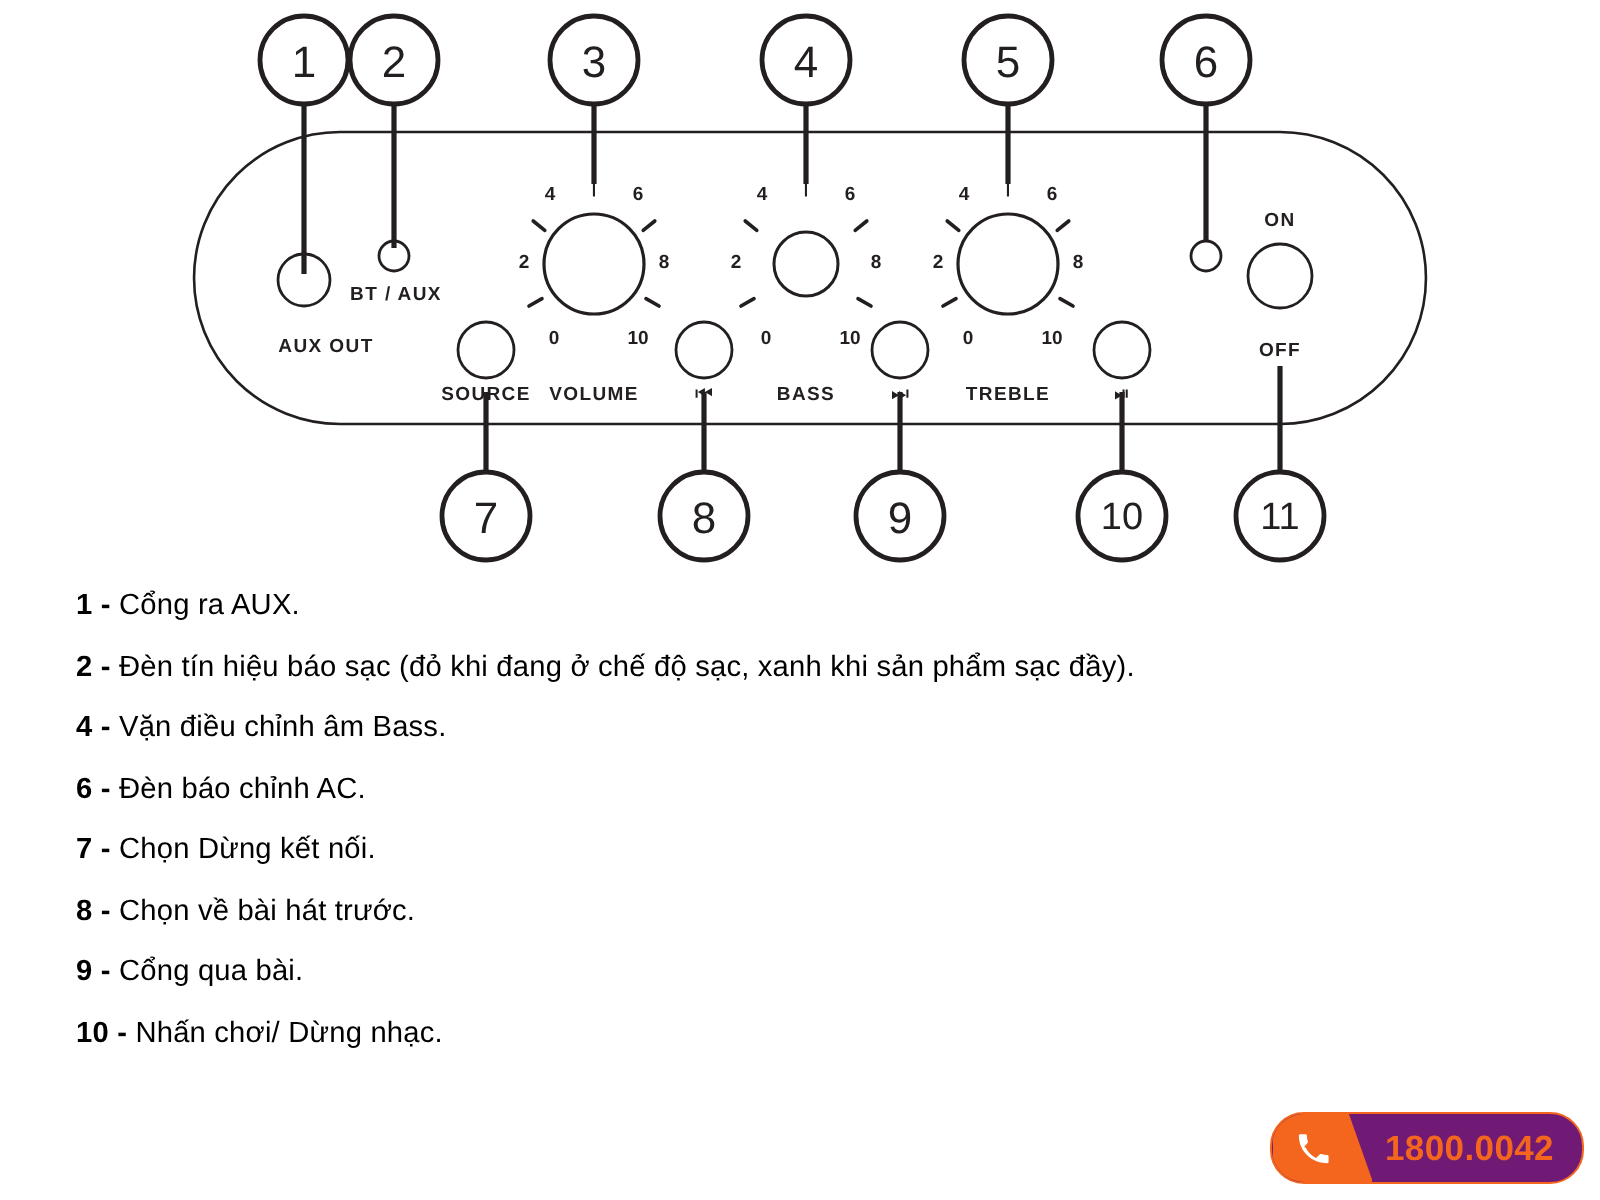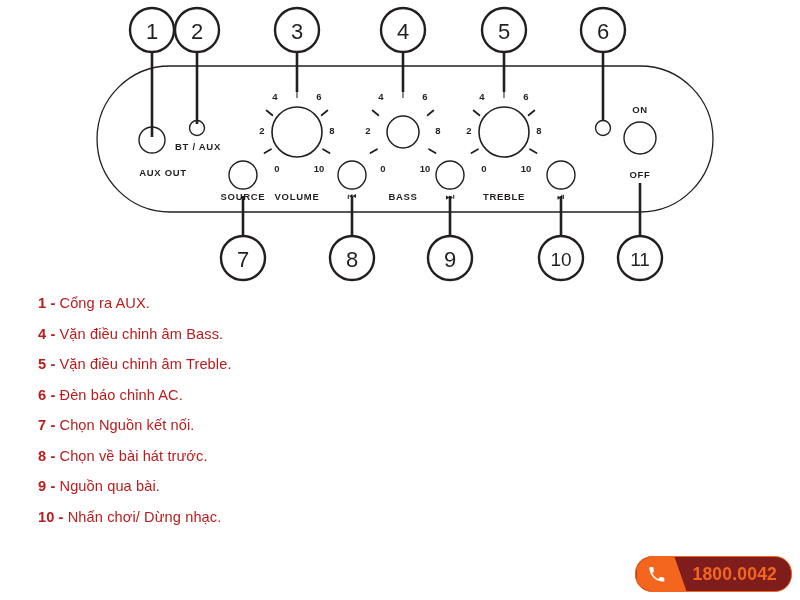--- a/index.html
+++ b/index.html
@@ -29,21 +29,21 @@
   #legend {
     position: absolute;
     left: 38px;
     top: 288px;
     width: 720px;
   }
   .legend-row {
     font-size: 14.6px;
     line-height: 30.5px;
     white-space: nowrap;
-    color: #b91c1c;
+    color: #000000;
     letter-spacing: 0.1px;
   }
   .legend-num {
     font-weight: bold;
   }
   .legend-dash {
     font-weight: bold;
   }
   .legend-text { font-weight: normal; }
 
@@ -56,21 +56,21 @@
     align-items: center;
     gap: 10px;
   }
   .badge {
     position: relative;
     display: flex;
     align-items: center;
     height: 34px;
     border-radius: 17px;
     border: 1.6px solid #F4661E;
-    background: #7f1d1d;
+    background: #701a75;
     overflow: hidden;
     padding-right: 14px;
   }
   .badge-icon-wrap {
     position: relative;
     width: 50px;
     height: 34px;
     flex: 0 0 auto;
     display: flex;
     align-items: center;
@@ -238,48 +238,48 @@
   </svg>
 </div>
 
 <div id="legend">
   <div class="legend-row">
     <span class="legend-num">1</span>
     <span class="legend-dash">-</span>
     <span class="legend-text">Cổng ra AUX.</span>
   </div>
   <div class="legend-row">
+    <span class="legend-num">2</span>
+    <span class="legend-dash">-</span>
+    <span class="legend-text">Đèn tín hiệu báo sạc (đỏ khi đang ở chế độ sạc, xanh khi sản phẩm sạc đầy).</span>
+  </div>
+  <div class="legend-row">
     <span class="legend-num">4</span>
     <span class="legend-dash">-</span>
     <span class="legend-text">Vặn điều chỉnh âm Bass.</span>
   </div>
   <div class="legend-row">
-    <span class="legend-num">5</span>
-    <span class="legend-dash">-</span>
-    <span class="legend-text">Vặn điều chỉnh âm Treble.</span>
-  </div>
-  <div class="legend-row">
     <span class="legend-num">6</span>
     <span class="legend-dash">-</span>
     <span class="legend-text">Đèn báo chỉnh AC.</span>
   </div>
   <div class="legend-row">
     <span class="legend-num">7</span>
     <span class="legend-dash">-</span>
-    <span class="legend-text">Chọn Nguồn kết nối.</span>
+    <span class="legend-text">Chọn Dừng kết nối.</span>
   </div>
   <div class="legend-row">
     <span class="legend-num">8</span>
     <span class="legend-dash">-</span>
     <span class="legend-text">Chọn về bài hát trước.</span>
   </div>
   <div class="legend-row">
     <span class="legend-num">9</span>
     <span class="legend-dash">-</span>
-    <span class="legend-text">Nguồn qua bài.</span>
+    <span class="legend-text">Cổng qua bài.</span>
   </div>
   <div class="legend-row">
     <span class="legend-num">10</span>
     <span class="legend-dash">-</span>
     <span class="legend-text">Nhấn chơi/ Dừng nhạc.</span>
   </div>
   <div class="legend-row">
     
     
     

